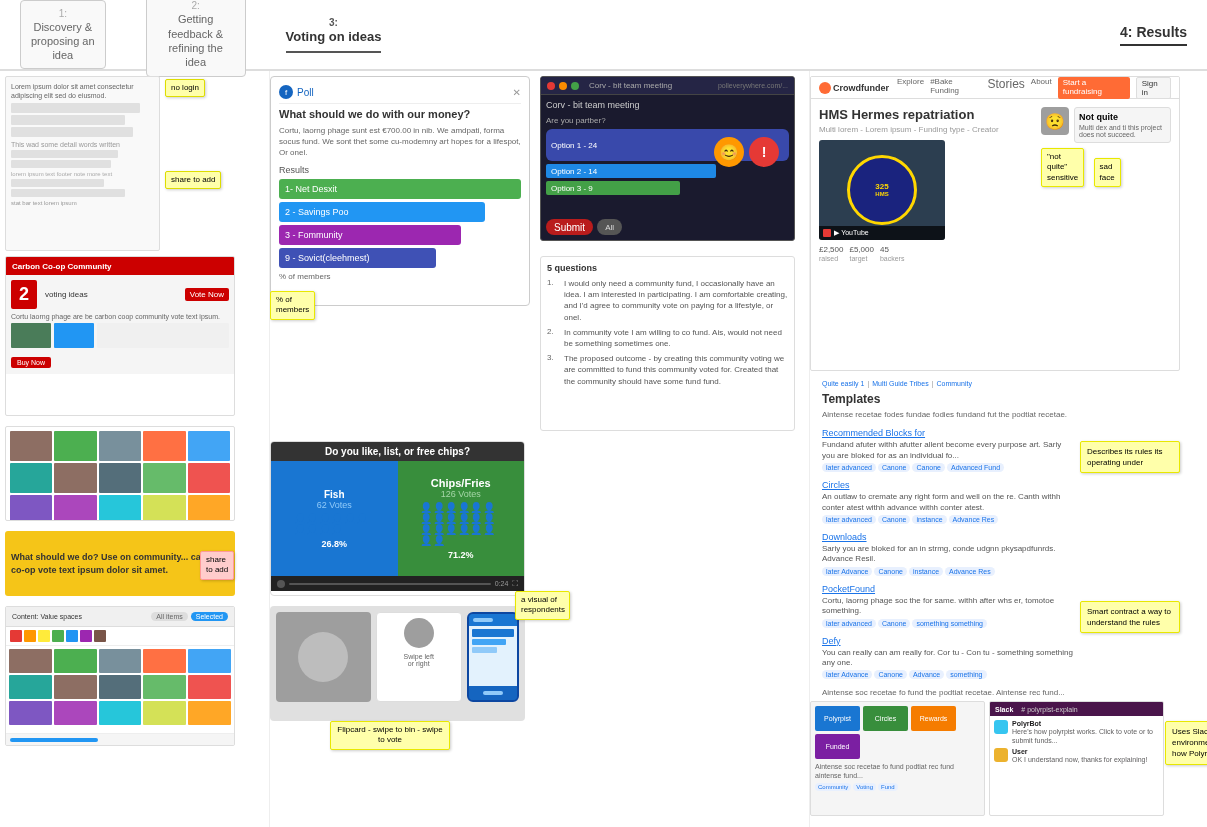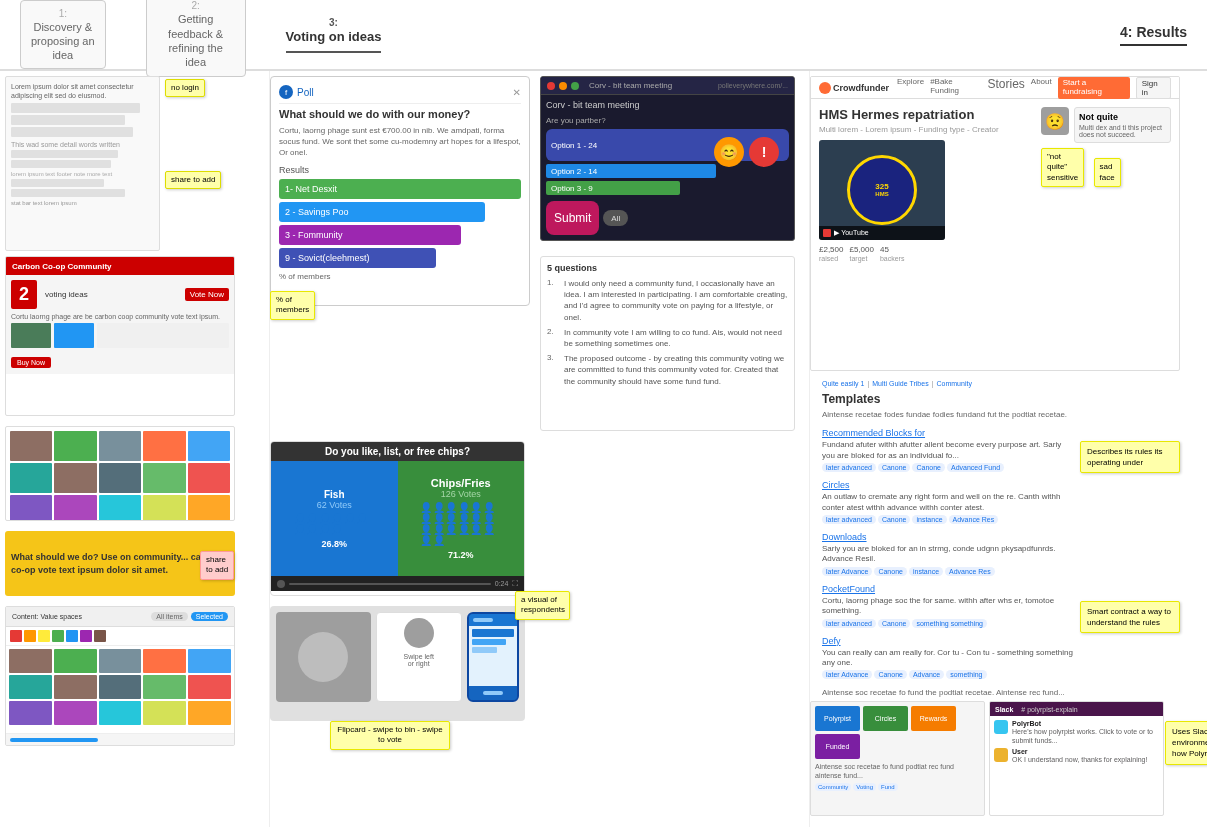--- a/index.html
+++ b/index.html
@@ -370,21 +370,21 @@
         <div style="background:#1e88e5; height:14px; border-radius:2px; display:flex; align-items:center; padding:0 5px; font-size:8px; color:#fff; width:70%;">Option 2 - 14</div>
         <div style="background:#43a047; height:14px; border-radius:2px; display:flex; align-items:center; padding:0 5px; font-size:8px; color:#fff; width:55%;">Option 3 - 9</div>
       </div>
 
       <div style="position:absolute; right:15px; top:60px; display:flex; gap:5px;">
         <div style="width:30px; height:30px; background:#ff9800; border-radius:50%; display:flex; align-items:center; justify-content:center; font-size:16px;">😊</div>
         <div style="width:30px; height:30px; background:#e53935; border-radius:50%; display:flex; align-items:center; justify-content:center; font-size:14px; color:#fff; font-weight:bold;">!</div>
       </div>
 
       <div style="position:absolute; bottom:5px; left:5px; right:5px; display:flex; align-items:center; gap:4px;">
-        <div style="background:#be185d; height:34px; border-radius:8px; padding:0 8px; display:flex; align-items:center; font-size:12px; color:#fff;">Submit</div>
+        <div style="background:#b91c1c; height:16px; border-radius:8px; padding:0 8px; display:flex; align-items:center; font-size:10px; color:#fff;">Submit</div>
         <div style="background:#555; height:16px; border-radius:8px; padding:0 8px; display:flex; align-items:center; font-size:8px; color:#ddd;">All</div>
       </div>
     </div>
 
     <div style="position:absolute; top:185px; left:270px; width:255px; height:175px; border:1px solid #ddd; background:#fff; border-radius:3px; overflow:hidden; padding:6px;">
       <div style="font-size:9px; font-weight:bold; color:#333; margin-bottom:5px;">5 questions</div>
       <div style="display:flex; gap:5px; margin-bottom:4px;">
         <span style="font-size:8px; color:#666; min-width:12px;">1.</span>
         <span style="font-size:8px; color:#555; line-height:1.4;">I would only need a community fund, I occasionally have an idea. I am interested in participating. I am comfortable creating, and I'd agree to community vote on paying for a lifestyle, or onel.</span>
       </div>

